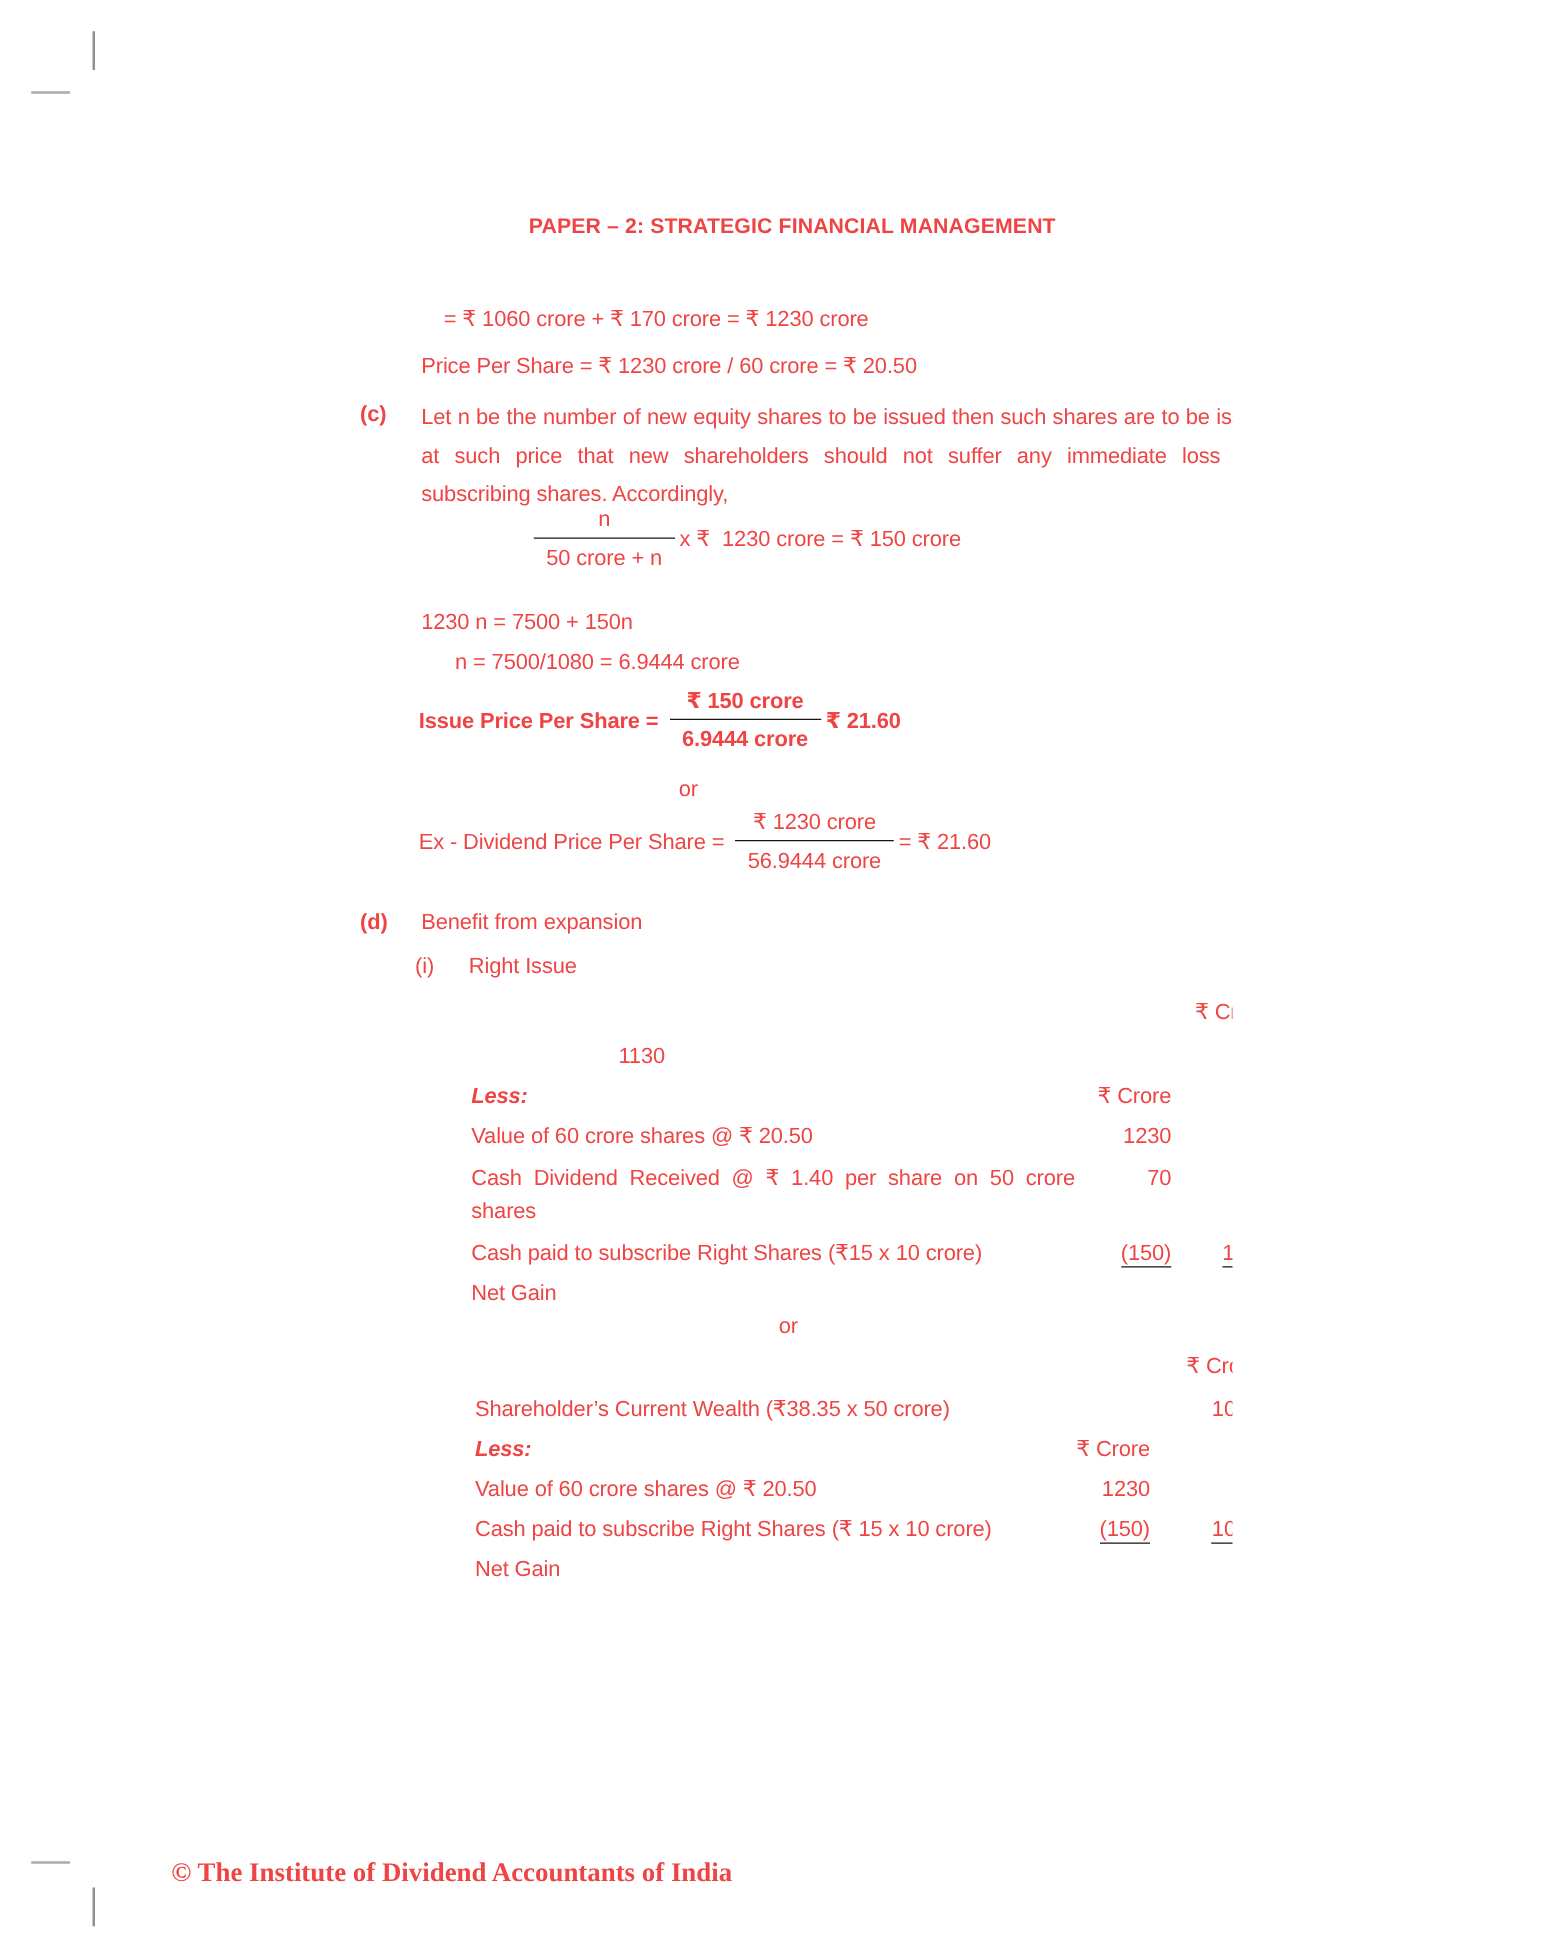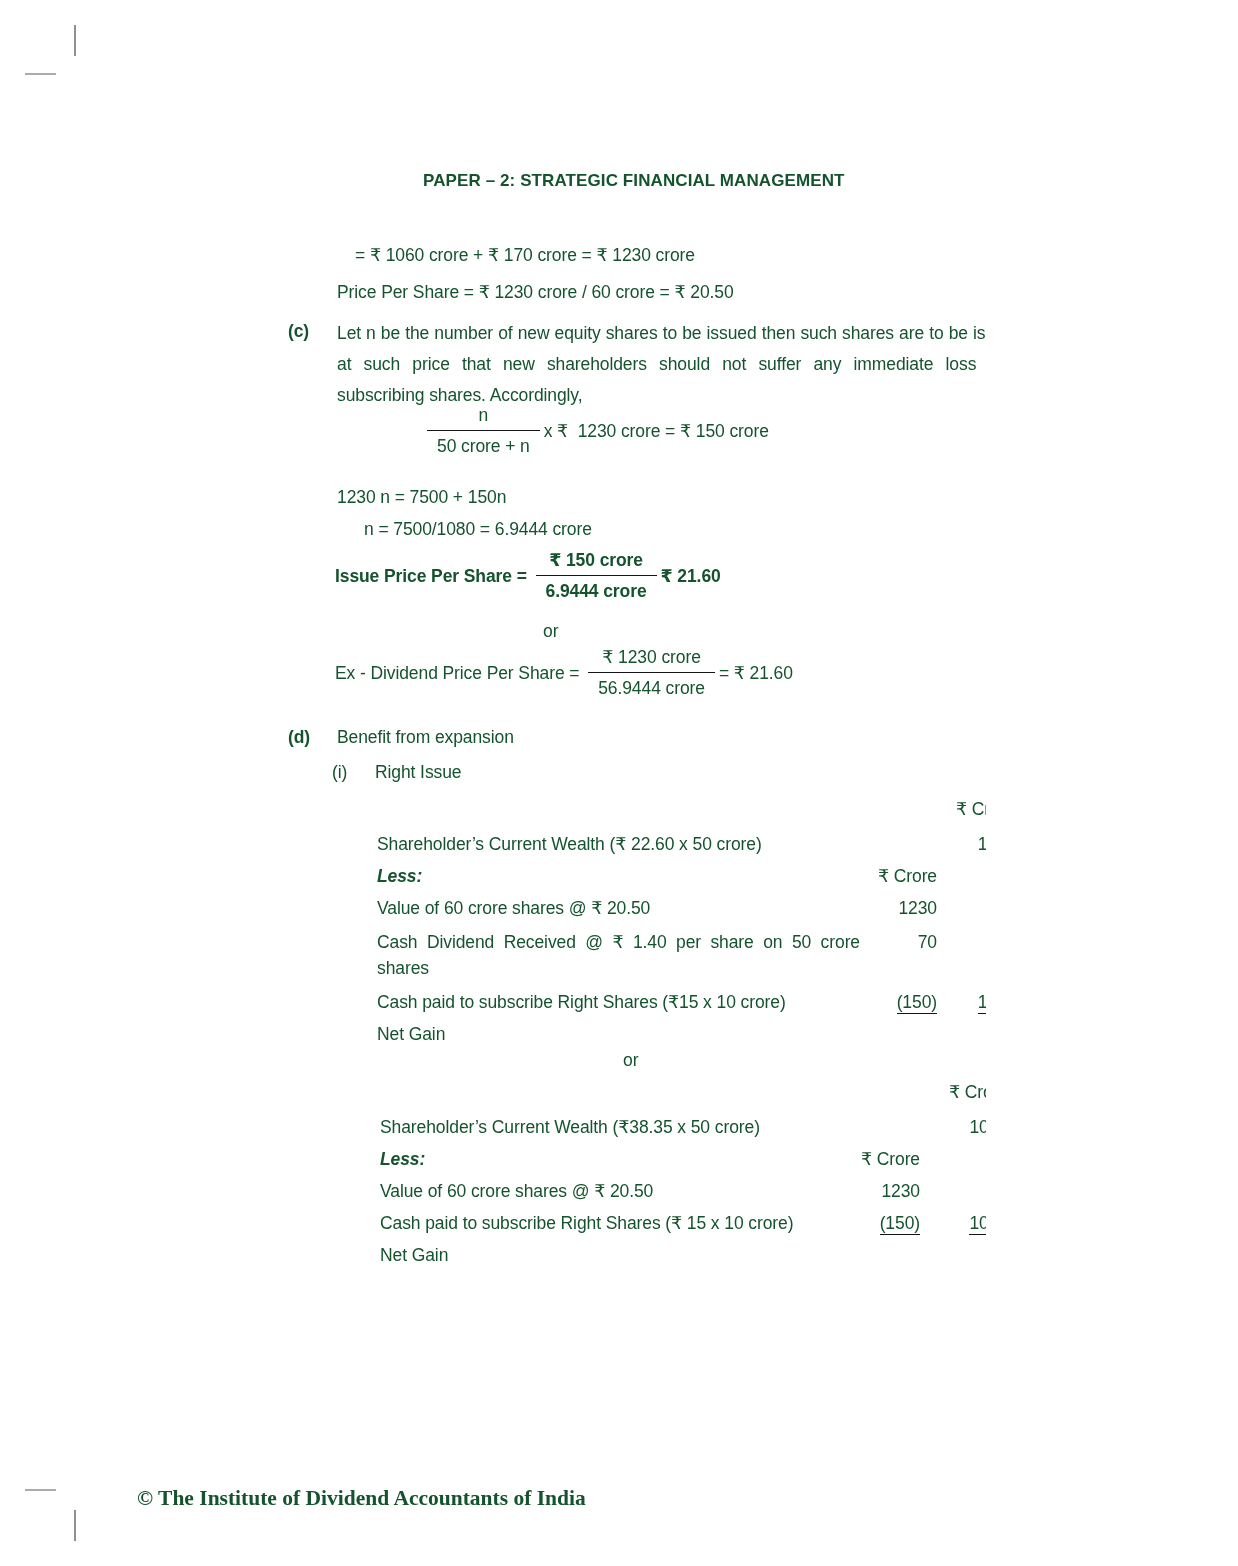--- a/index.html
+++ b/index.html
@@ -1,18 +1,18 @@
 <!DOCTYPE html>
 <html><head>
 <meta charset="utf-8">
 <style>
   html,body { margin:0; padding:0; background:#ffffff; }
   .page {
     position:relative; width:986px; height:1566px; background:#ffffff;
-    font-family:"Liberation Sans","DejaVu Sans",sans-serif; color:#14532d;
+    font-family:"Liberation Sans","DejaVu Sans",sans-serif; color:#ef4444;
     overflow:hidden; letter-spacing:-0.1px;
   }
   
   .mark { position:absolute; background:#909090; }
   .m-tl-v { left:74px;  top:25px;   width:2px;  height:31px; }
   .m-tl-h { left:25px;  top:73px;   width:31px; height:2px;  background:#ababab; }
   .m-tr-v { left:1161px;top:25px;   width:2px;  height:31px; background:#7d7d7d; }
   .m-tr-h { left:1181px;top:73px;   width:31px; height:2px;  background:#ababab; }
   .m-bl-h { left:25px;  top:1489px; width:31px; height:2px;  background:#ababab; }
   .m-bl-v { left:74px;  top:1510px; width:2px;  height:31px; }
@@ -136,21 +136,20 @@
       <div>Right Issue</div>
     </div>
 
     <div class="abs b-table1 fintable t1">
       <div class="trow thead">
         <div class="tdesc"></div>
           <div class="tc1"></div>
         <div class="tc2">₹ Crore</div>
       </div>
       <div class="trow">
-        <div class="tdesc">Shareholder’s Current Wealth (₹ 22.60 x 50 crore)</div>
         <div class="tc1"></div>
         <div class="tc2">1130</div>
       </div>
       <div class="trow row-italic">
         <div class="tdesc">Less:</div>
         <div class="tc1">₹ Crore</div>
         <div class="tc2"></div>
       </div>
       <div class="trow">
         <div class="tdesc">Value of 60 crore shares @ ₹ 20.50</div>

